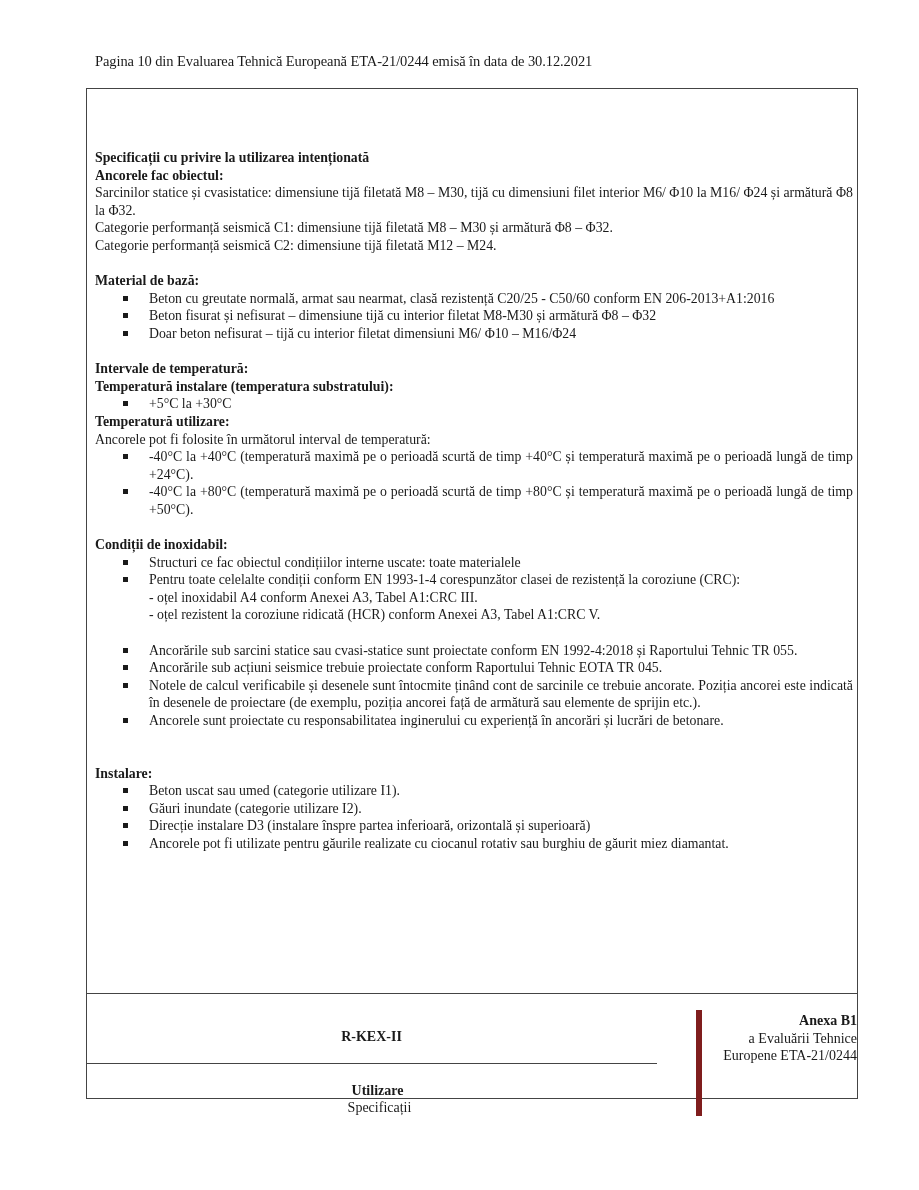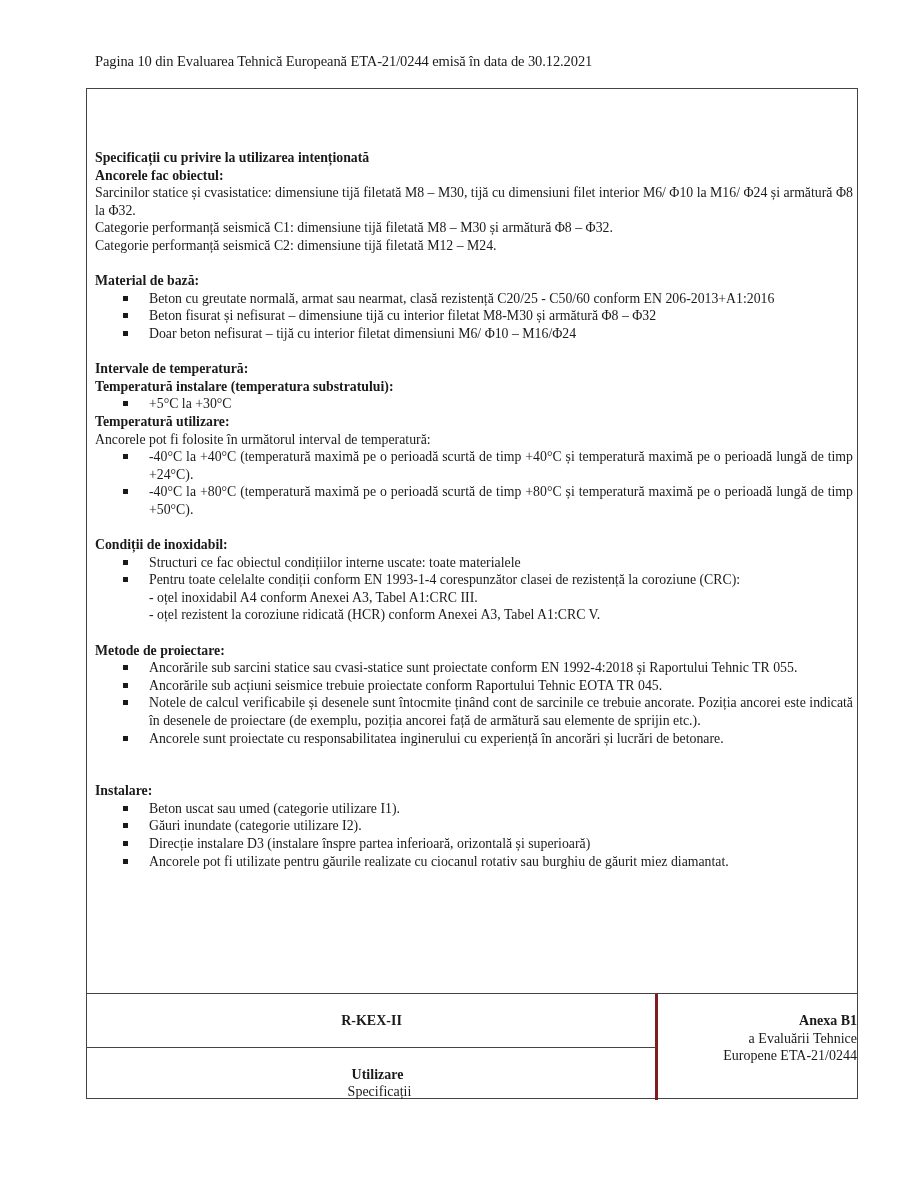--- a/index.html
+++ b/index.html
@@ -76,24 +76,24 @@
       left: -1px;
       top: 904px;
       width: 772px;
       height: 107px;
       border-top: 1px solid #444;
       box-sizing: border-box;
     }
     .ft-left {
       position: absolute;
       left: 0;
-      top: 0;
-      width: 572px;
+      top: 16px;
+      width: 616px;
       height: 106px;
-      border-right: 3px solid #7f1d1d;
+      border-right: 6px solid #7f1d1d;
       box-sizing: border-box;
     }
     .ft-left-top {
       position: absolute;
       left: 0; top: 0;
       width: 571px;
       height: 54px;
       border-bottom: 1px solid #444;
       box-sizing: border-box;
       text-align: center;
@@ -173,21 +173,20 @@
       <li>Structuri ce fac obiectul condițiilor interne uscate: toate materialele</li>
       <li>
         <span>Pentru toate celelalte condiții conform EN 1993-1-4 corespunzător clasei de rezistență la coroziune (CRC):</span>
         <span class="sub">- oțel inoxidabil A4 conform Anexei A3, Tabel A1:CRC III.</span>
         <span class="sub">- oțel rezistent la coroziune ridicată (HCR) conform Anexei A3, Tabel A1:CRC V.</span>
       </li>
     </ul>
 
     <div class="gap"></div>
 
-    <div class="h">Metode de proiectare:</div>
     <ul>
       <li>Ancorările sub sarcini statice sau cvasi-statice sunt proiectate conform EN 1992-4:2018 și Raportului Tehnic TR 055.</li>
       <li>Ancorările sub acțiuni seismice trebuie proiectate conform Raportului Tehnic EOTA TR 045.</li>
       <li>Notele de calcul verificabile și desenele sunt întocmite ținând cont de sarcinile ce trebuie ancorate. Poziția ancorei este indicată în desenele de proiectare (de exemplu, poziția ancorei față de armătură sau elemente de sprijin etc.).</li>
       <li>Ancorele sunt proiectate cu responsabilitatea inginerului cu experiență în ancorări și lucrări de betonare.</li>
     </ul>
 
     <div class="gap2"></div>
 
     <div class="h">Instalare:</div>

